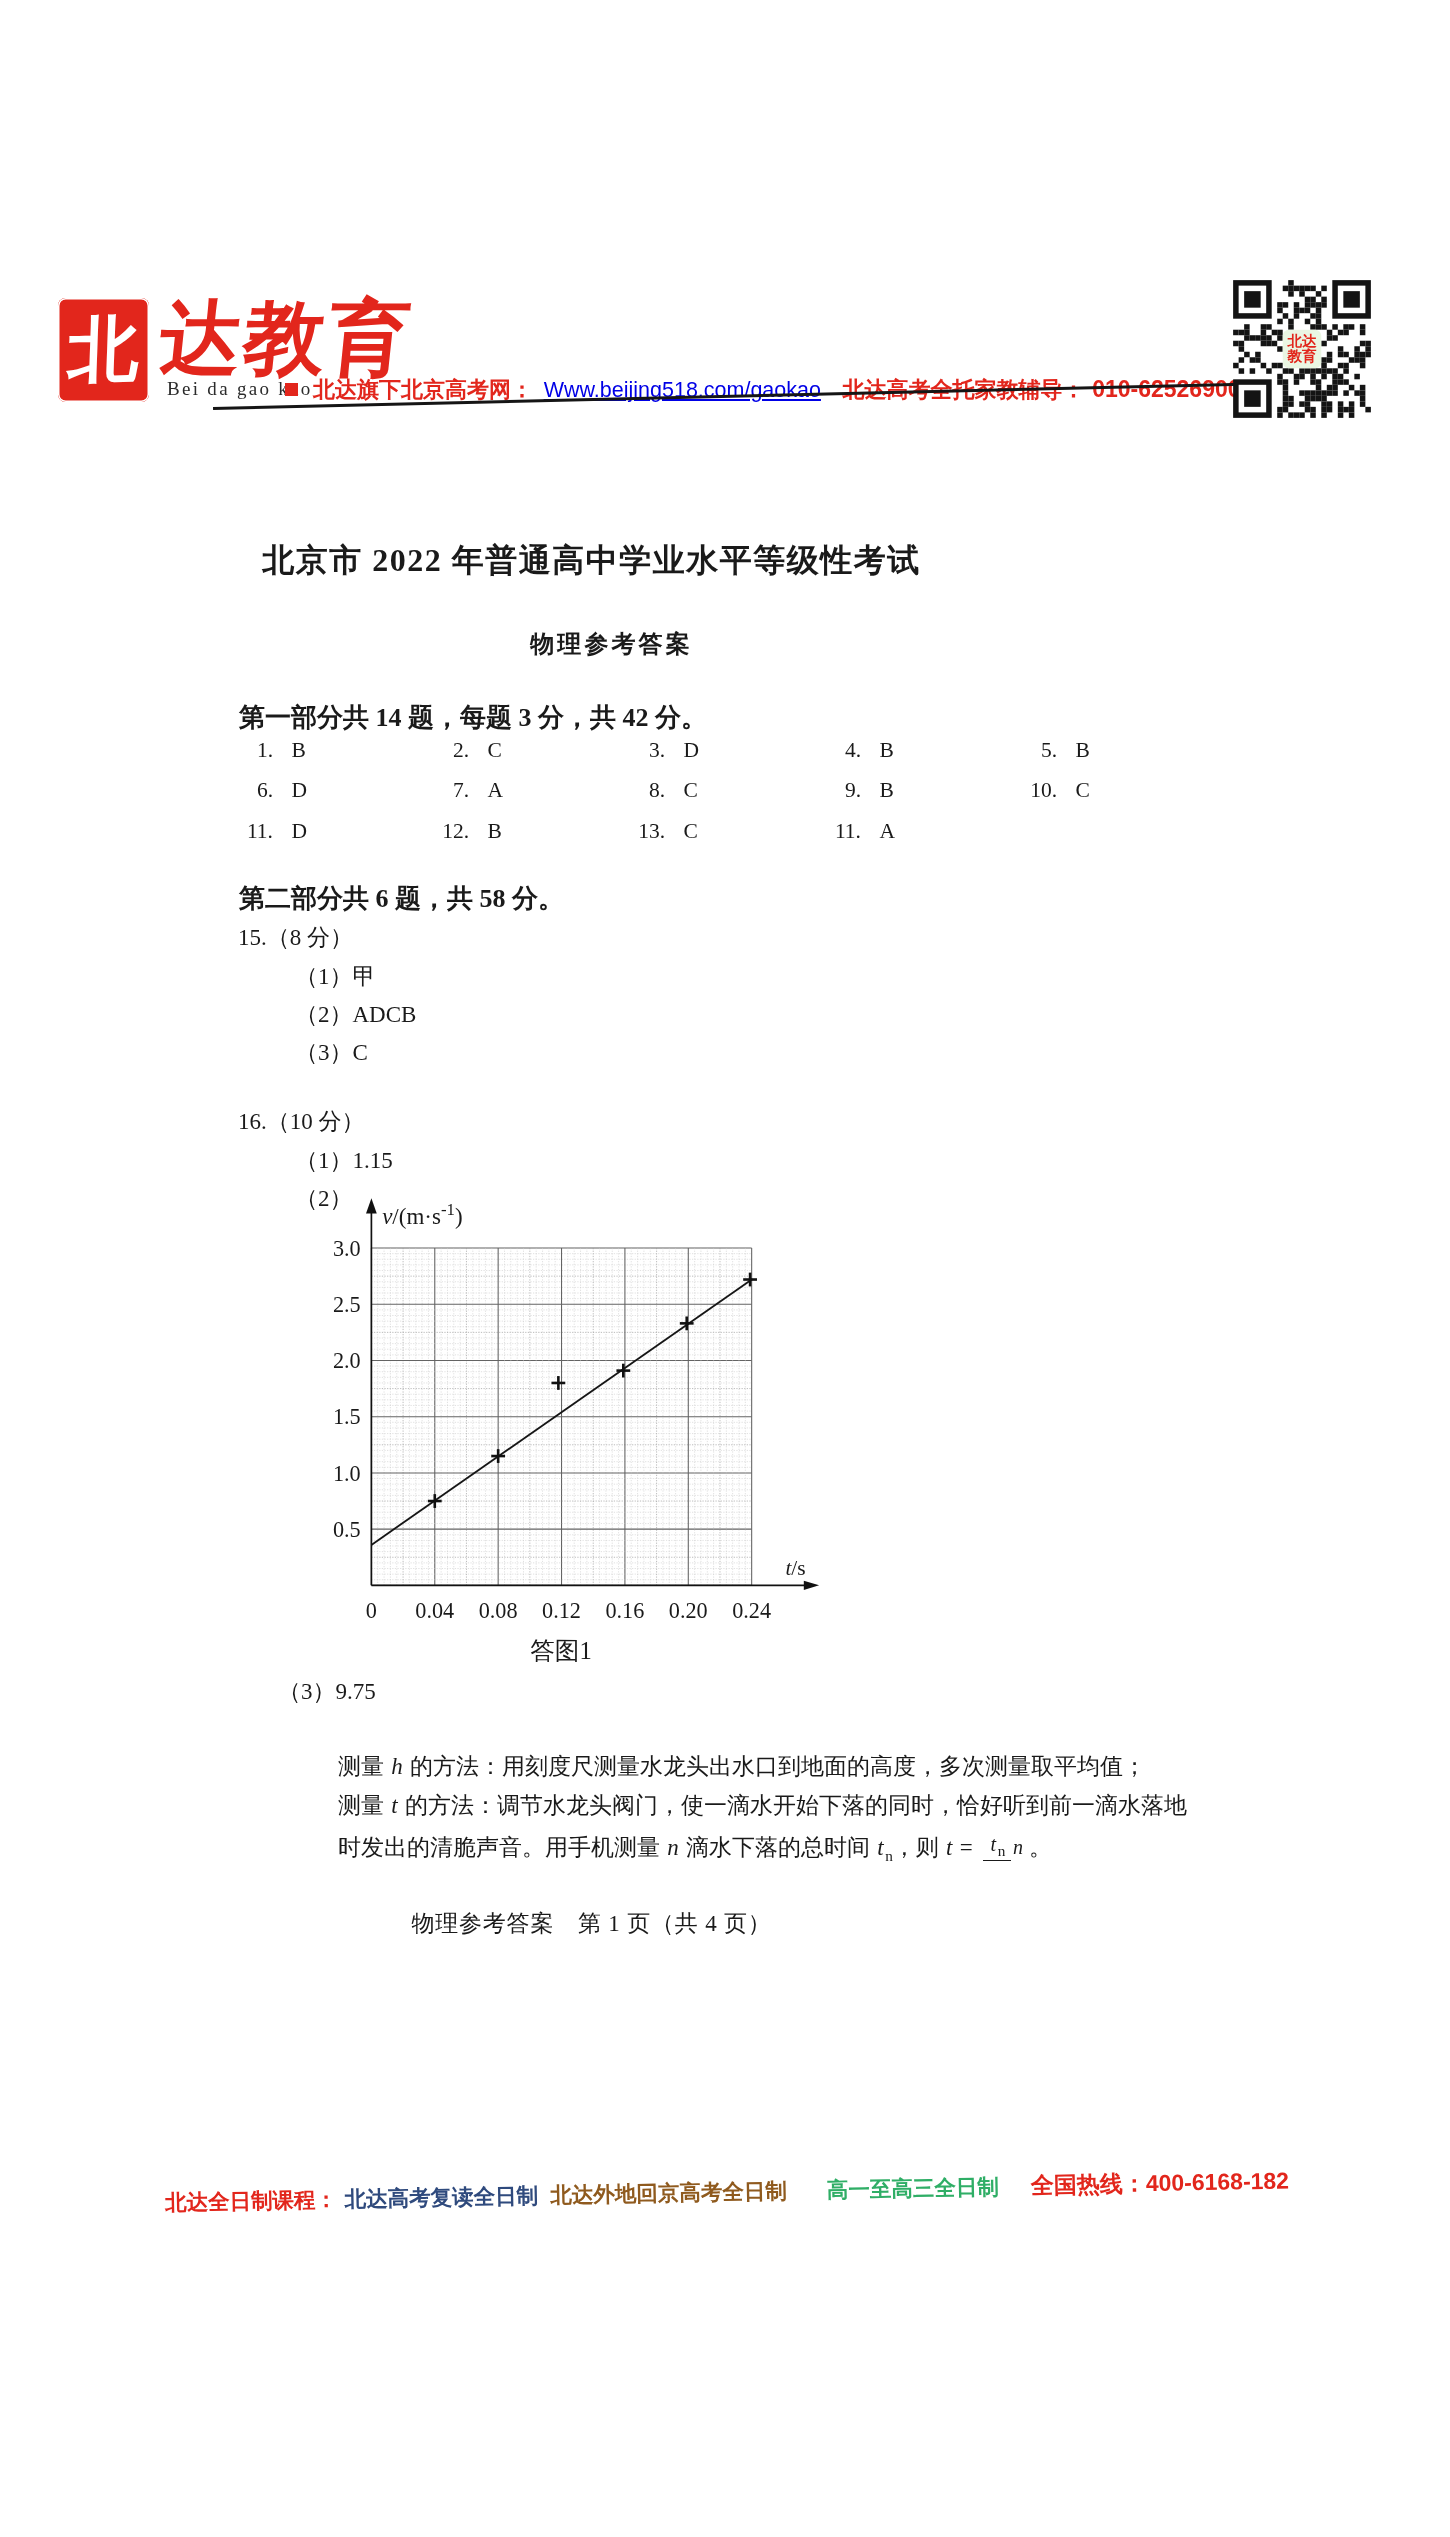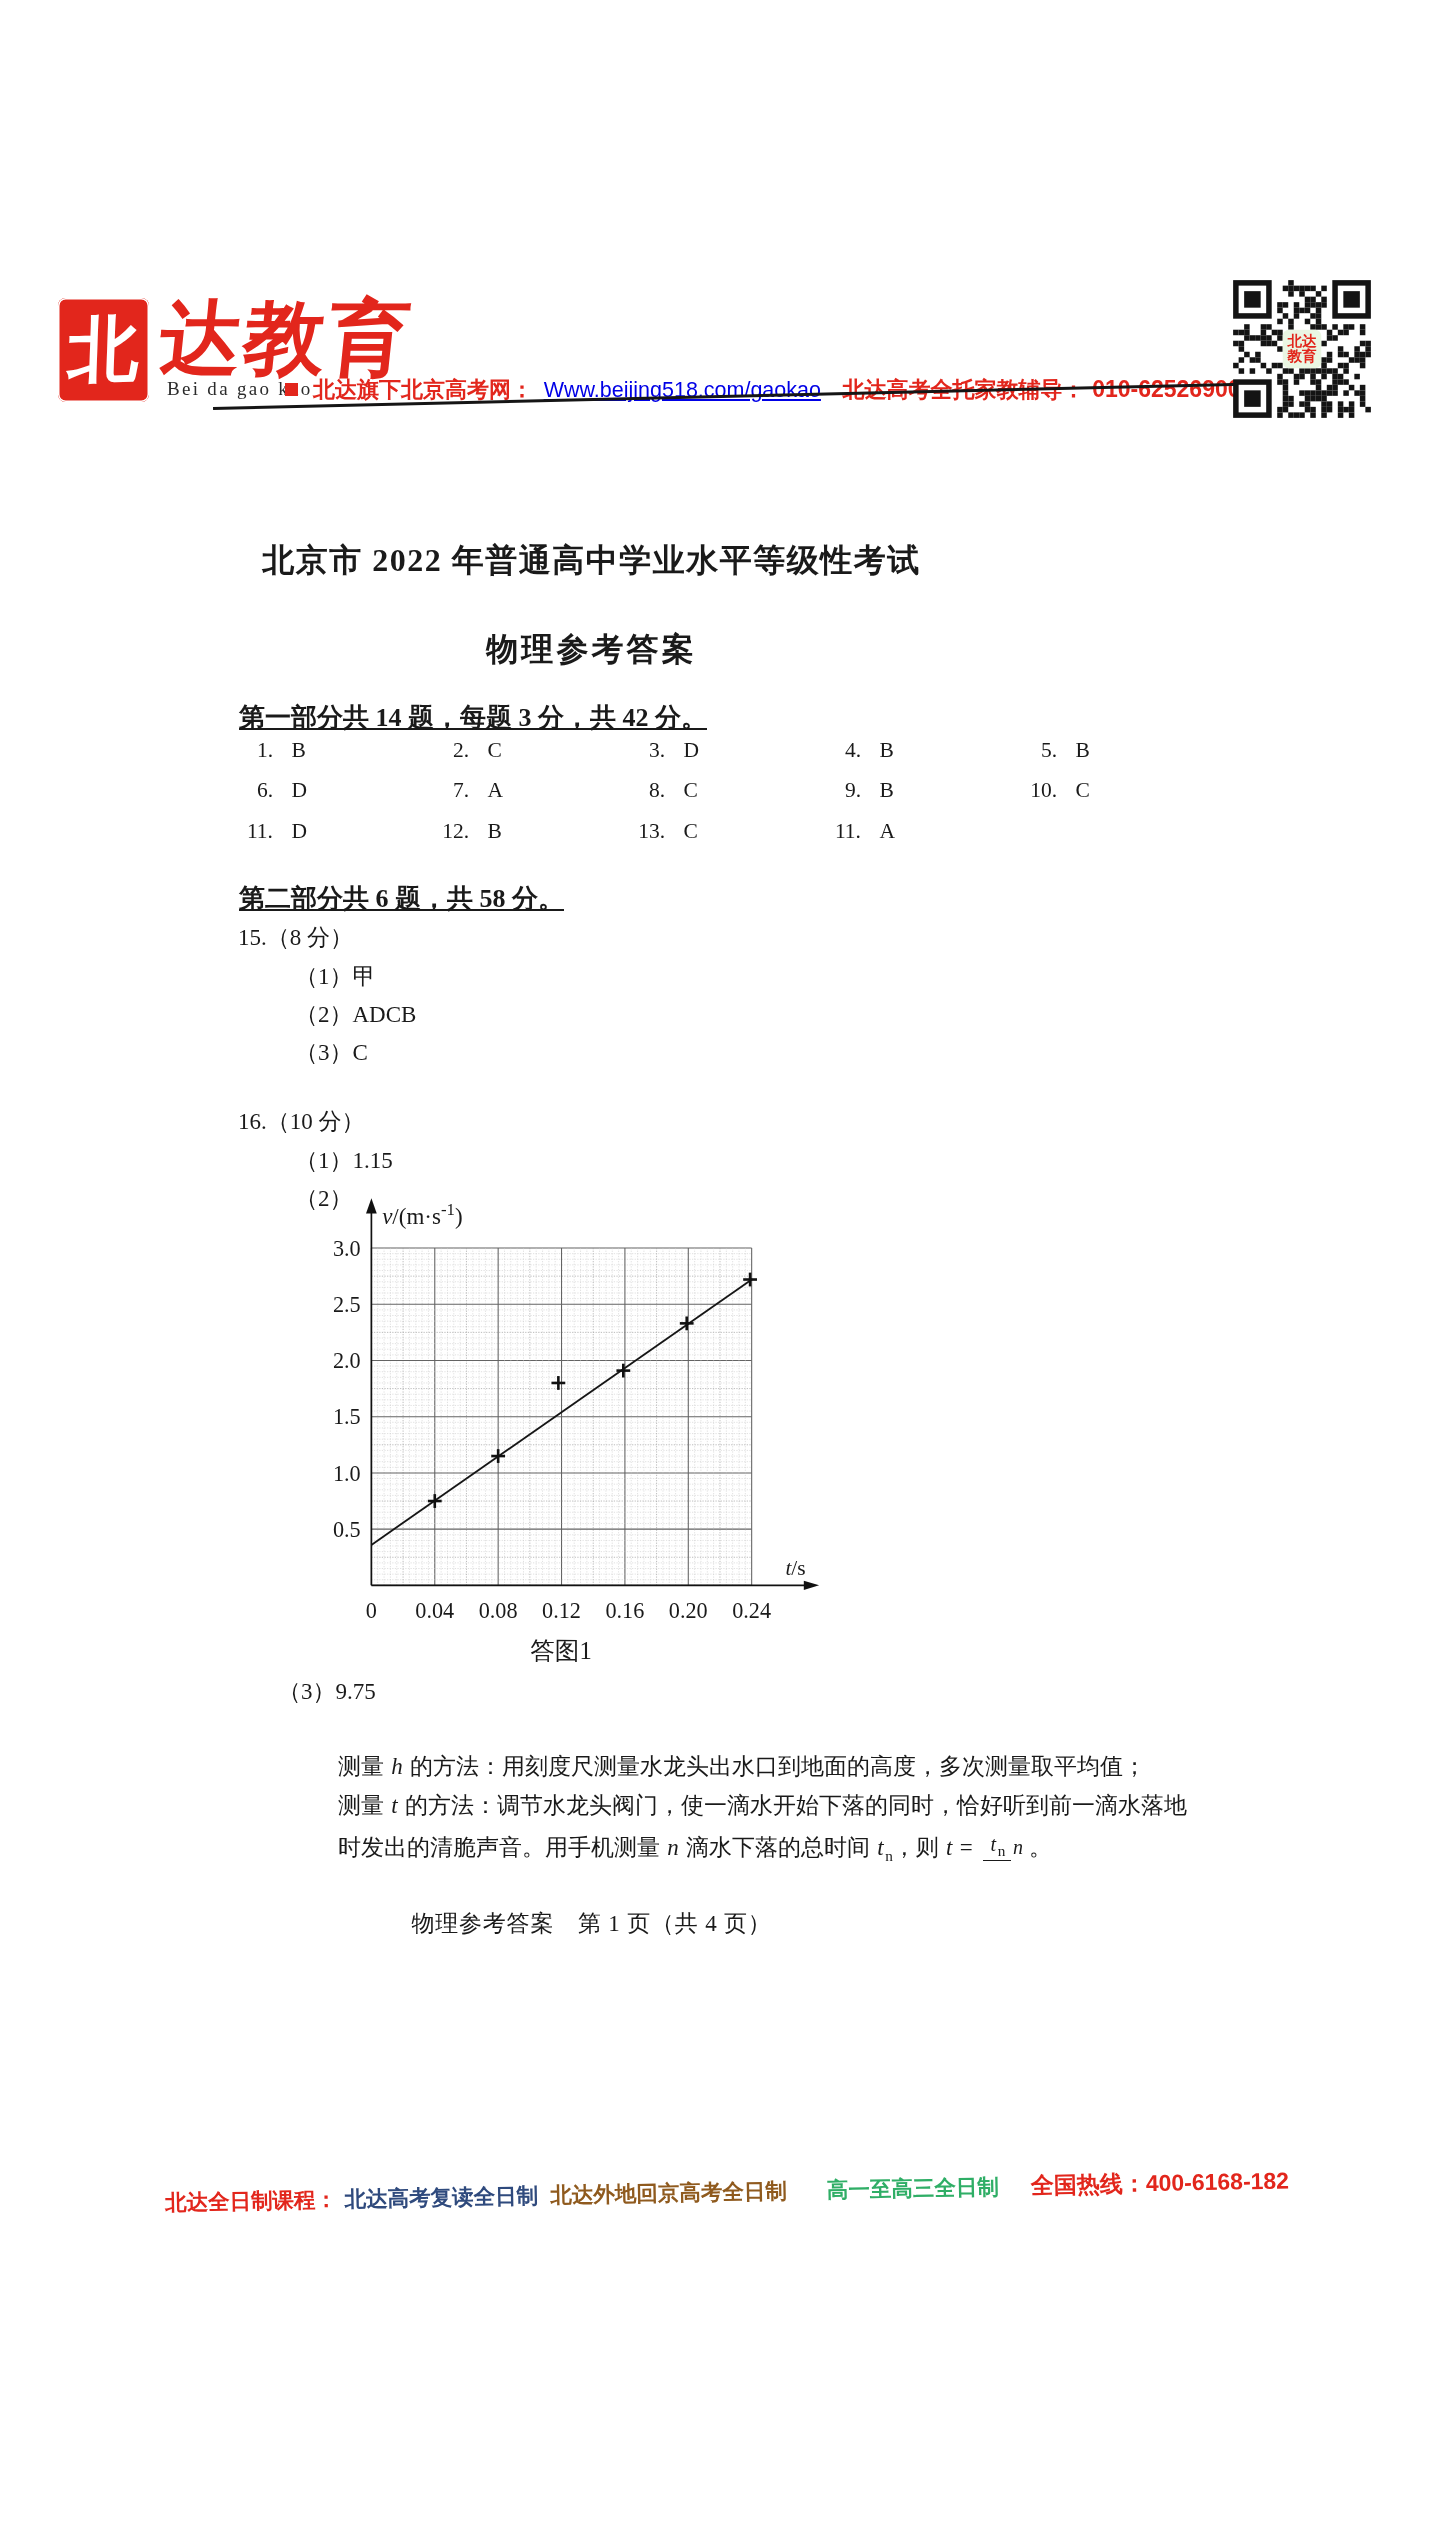--- a/index.html
+++ b/index.html
@@ -28,22 +28,22 @@
   .info-line{position:absolute;left:313px;top:375px;display:flex;align-items:baseline;white-space:nowrap;
     font-family:"Liberation Sans","DejaVu Sans",sans-serif;justify-content:space-between;}
   .info-label{color:var(--red);font-size:22px;font-weight:bold;}
   .info-link{color:var(--link);font-size:21.5px;text-decoration:underline;margin-left:10.7px;margin-right:21.5px;cursor:pointer;}
   .info-phone{color:var(--red);font-size:23px;font-weight:bold;margin-left:7.7px;}
   .divider{position:absolute;left:213px;top:407px;width:1053px;height:3.1px;background:#151515;
     transform:rotate(-1.35deg);transform-origin:left top;}
   .qr{position:absolute;left:1233px;top:274px;}
   
   .doc-title{top:539px;font-size:32px;font-weight:bold;letter-spacing:1.5px;}
-  .doc-subtitle{top:628px;font-size:32px;font-weight:bold;letter-spacing:3.1px;}
-  .part-heading{font-size:26px;font-weight:bold;white-space:nowrap;text-decoration:underline;}
+  .doc-subtitle{top:628px;font-size:24px;font-weight:bold;letter-spacing:3.1px;margin-left:20px;}
+  .part-heading{font-size:26px;font-weight:bold;white-space:nowrap;}
   
   .ansgrid{position:absolute;left:221px;top:738px;display:grid;
     grid-template-columns:repeat(5,196px);row-gap:15.3px;font-size:21.5px;}
   .anscell{display:flex;align-items:baseline;}
   .ansno{display:inline-block;width:52px;text-align:right;}
   .ansletter{margin-left:18.4px;}
   
   .qlabel{font-size:23px;white-space:nowrap;}
   .bodyline{font-size:23px;white-space:nowrap;}
   .var{font-style:italic;font-family:"Liberation Serif","DejaVu Serif",serif;padding:0 1.5px;}

